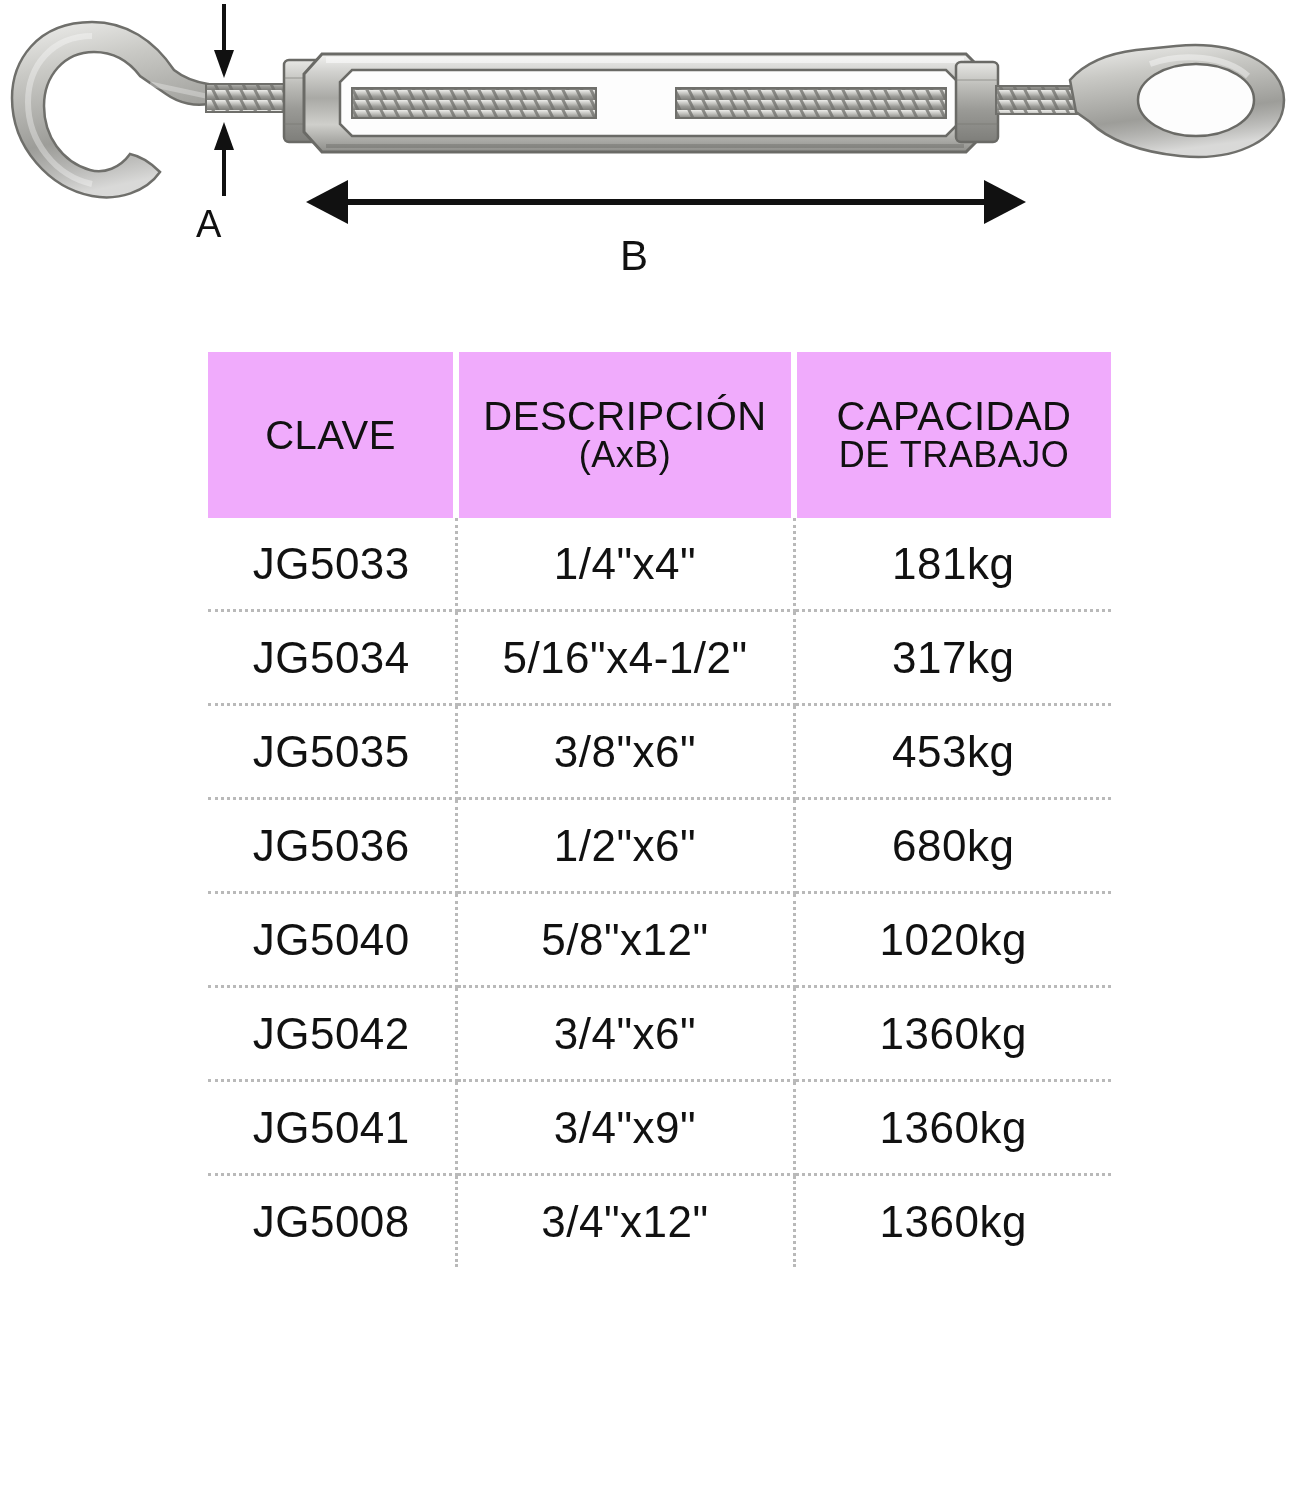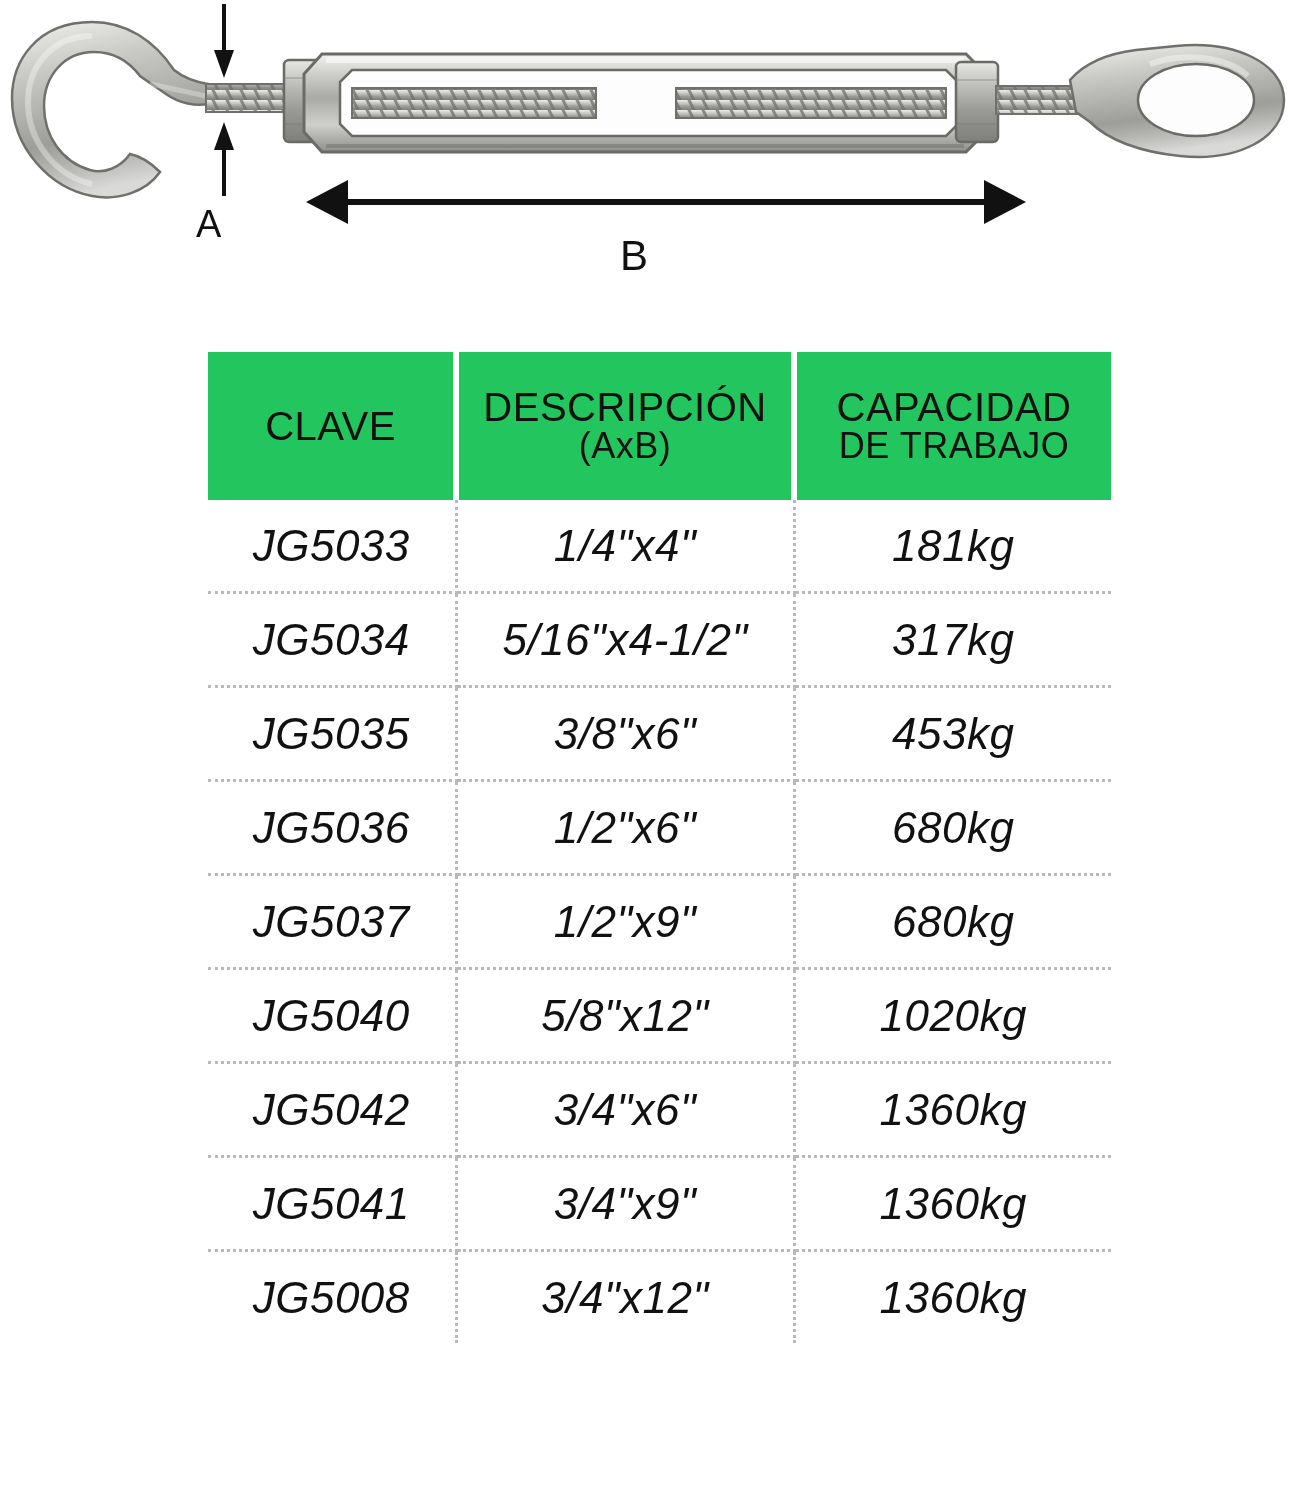--- a/index.html
+++ b/index.html
@@ -58,49 +58,48 @@
   table.spec {
     border-collapse: collapse;
     width: 903px;
     table-layout: fixed;
   }
   table.spec col.c-clave  { width: 248px; }
   table.spec col.c-desc   { width: 338px; }
   table.spec col.c-cap    { width: 317px; }
 
   table.spec th {
-    background: #22c55e;
+    background: #f0abfc;
     color: #111111;
     font-weight: 400;
     font-size: 40px;
     line-height: 1.02;
     text-align: center;
     vertical-align: middle;
     height: 132px;
-    padding: 8px 6px;
+    padding: 17px 6px;
     border-right: 6px solid #ffffff;
     letter-spacing: 0.5px;
   }
   table.spec th:last-child { border-right: none; }
   table.spec th .sub {
     display: block;
     font-size: 36px;
   }
 
   table.spec td {
     font-size: 44px;
     text-align: center;
     vertical-align: middle;
     height: 89px;
     color: #111111;
     border-bottom: 3px dotted #b9b9b9;
     border-right: 3px dotted #b9b9b9;
     letter-spacing: 0.5px;
     white-space: nowrap;
-    font-style: italic;
   }
   table.spec td:last-child { border-right: none; }
   table.spec tr:last-child td { border-bottom: none; }
 </style>
 </head>
 <body>
 
 <div id="illustration">
 
   <svg id="turnbuckle-svg" width="1296" height="330" viewBox="0 0 1296 330">
@@ -249,25 +248,20 @@
           <td>JG5035</td>
           <td>3/8"x6"</td>
           <td>453kg</td>
         </tr>
         <tr>
           <td>JG5036</td>
           <td>1/2"x6"</td>
           <td>680kg</td>
         </tr>
         <tr>
-          <td>JG5037</td>
-          <td>1/2"x9"</td>
-          <td>680kg</td>
-        </tr>
-        <tr>
           <td>JG5040</td>
           <td>5/8"x12"</td>
           <td>1020kg</td>
         </tr>
         <tr>
           <td>JG5042</td>
           <td>3/4"x6"</td>
           <td>1360kg</td>
         </tr>
         <tr>

